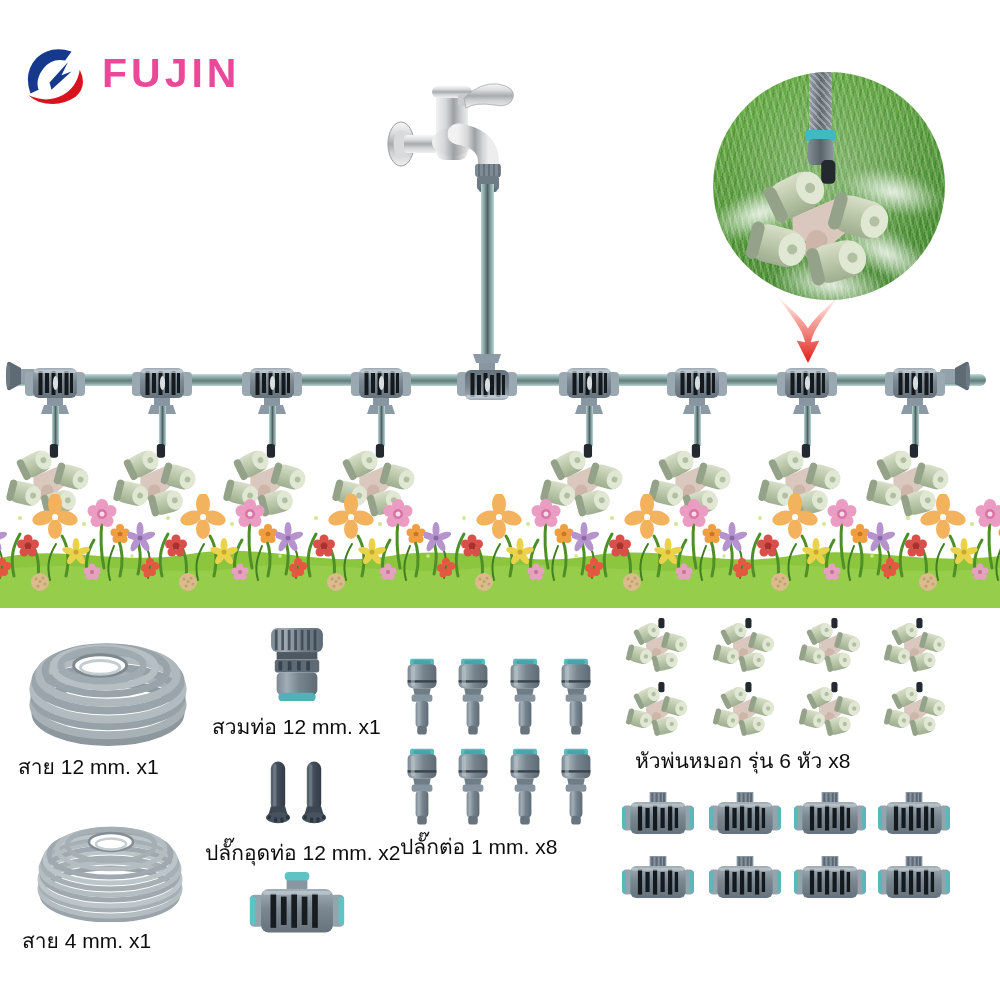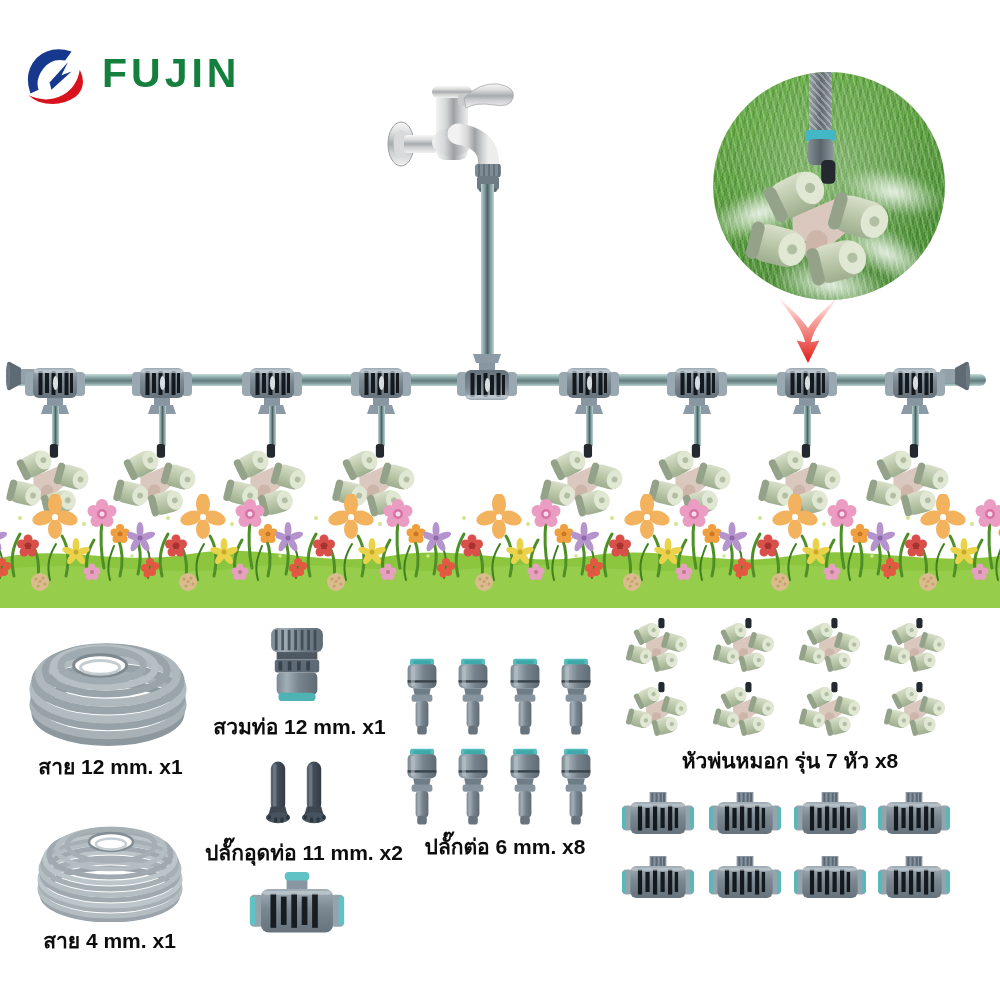--- a/index.html
+++ b/index.html
@@ -1,28 +1,28 @@
 <!DOCTYPE html>
 <html><head>
 <meta charset="utf-8">
 <style>
   html,body{margin:0;padding:0;background:#fff}
   #stage{position:relative;width:1000px;height:1000px;background:#ffffff;overflow:hidden;
          font-family:"Liberation Sans","DejaVu Sans",sans-serif}
   .brand{position:absolute;left:102px;top:50px;font-size:41px;font-weight:bold;
-         letter-spacing:4px;color:#15803d}
+         letter-spacing:4px;color:#ec4899}
   .hpipe{position:absolute;left:14px;top:374px;width:972px;height:12px;border-radius:6px;
          background:linear-gradient(180deg,#c6dedb 0%,#9dbcb9 18%,#647d7f 55%,#86a1a0 80%,#bcd8d4 100%)}
   .vpipe{position:absolute;background:linear-gradient(90deg,#b9d6d2 0%,#7d9698 30%,#4f6264 50%,#7d9698 70%,#b9d6d2 100%)}
   .drop{top:406px;height:40px;width:7px}
   .fpipe{left:481px;top:184px;width:13px;height:172px}
   .tee{position:absolute;top:352px;width:60px;height:64px}
   .eplug{position:absolute;top:361px;width:30px;height:30px}
   .mhead{position:absolute;top:444px;width:92px;height:75px}
-  .lbl{position:absolute;font-size:21px;font-weight:bold;color:#0d0d0d;text-align:center;white-space:nowrap}
+  .lbl{position:absolute;font-size:21px;font-weight:normal;color:#0d0d0d;white-space:nowrap}
   .inset{position:absolute;left:713px;top:72px;width:232px;height:228px;border-radius:50%;overflow:hidden;
          background:
            radial-gradient(circle at 50% 46%, rgba(255,255,255,.28), rgba(255,255,255,0) 62%),
            repeating-linear-gradient(75deg, rgba(235,255,215,.20) 0 2px, rgba(0,0,0,0) 2px 6px),
            repeating-linear-gradient(105deg, rgba(25,70,15,.18) 0 2px, rgba(0,0,0,0) 2px 7px),
            repeating-linear-gradient(88deg, rgba(255,255,255,.10) 0 1px, rgba(0,0,0,0) 1px 4px),
            linear-gradient(160deg,#6cb04a,#53963a 60%,#478934)}
   .inset-pipe{position:absolute;left:96px;top:-6px;width:23px;height:72px;border-radius:4px;
          background:
            repeating-linear-gradient(48deg, rgba(255,255,255,.30) 0 2px, rgba(0,0,0,0) 2px 5px),
@@ -501,21 +501,21 @@
       <use href="#adapter12"></use>
     </svg>
   <div class="lbl" style="left:212px;top:710px;width:175px">สวมท่อ 12 mm. x1</div>
 
   <svg class="part" style="left:266px;top:758px;width:24px;height:68px" viewBox="0 0 30 80">
       <use href="#plug12"></use>
     </svg>
   <svg class="part" style="left:302px;top:758px;width:24px;height:68px" viewBox="0 0 30 80">
       <use href="#plug12"></use>
     </svg>
-  <div class="lbl" style="left:205px;top:836px;width:190px">ปลั๊กอุดท่อ 11 mm. x2</div>
+  <div class="lbl" style="left:205px;top:836px;width:190px">ปลั๊กอุดท่อ 12 mm. x2</div>
 
   <svg class="part" style="left:249px;top:872px;width:96px;height:70px" viewBox="0 0 100 74">
       <use href="#tee121212"></use>
     </svg>
 
   <svg class="part" style="left:406px;top:658px;width:32px;height:78px" viewBox="0 0 40 96">
       <use href="#conn6"></use>
     </svg>
   <svg class="part" style="left:457px;top:658px;width:32px;height:78px" viewBox="0 0 40 96">
       <use href="#conn6"></use>
@@ -531,21 +531,21 @@
     </svg>
   <svg class="part" style="left:457px;top:748px;width:32px;height:78px" viewBox="0 0 40 96">
       <use href="#conn6"></use>
     </svg>
   <svg class="part" style="left:509px;top:748px;width:32px;height:78px" viewBox="0 0 40 96">
       <use href="#conn6"></use>
     </svg>
   <svg class="part" style="left:560px;top:748px;width:32px;height:78px" viewBox="0 0 40 96">
       <use href="#conn6"></use>
     </svg>
-  <div class="lbl" style="left:400px;top:830px;width:210px">ปลั๊กต่อ 6 mm. x8</div>
+  <div class="lbl" style="left:400px;top:830px;width:210px">ปลั๊กต่อ 1 mm. x8</div>
 
   <svg class="part" style="left:623px;top:618px;width:68px;height:56px" viewBox="0 0 100 82">
       <use href="#mistHead"></use>
     </svg>
   <svg class="part" style="left:710px;top:618px;width:68px;height:56px" viewBox="0 0 100 82">
       <use href="#mistHead"></use>
     </svg>
   <svg class="part" style="left:796px;top:618px;width:68px;height:56px" viewBox="0 0 100 82">
       <use href="#mistHead"></use>
     </svg>
@@ -557,21 +557,21 @@
     </svg>
   <svg class="part" style="left:710px;top:682px;width:68px;height:56px" viewBox="0 0 100 82">
       <use href="#mistHead"></use>
     </svg>
   <svg class="part" style="left:796px;top:682px;width:68px;height:56px" viewBox="0 0 100 82">
       <use href="#mistHead"></use>
     </svg>
   <svg class="part" style="left:881px;top:682px;width:68px;height:56px" viewBox="0 0 100 82">
       <use href="#mistHead"></use>
     </svg>
-  <div class="lbl" style="left:635px;top:744px;width:310px">หัวพ่นหมอก รุ่น 7 หัว x8</div>
+  <div class="lbl" style="left:635px;top:744px;width:310px">หัวพ่นหมอก รุ่น 6 หัว x8</div>
 
   <svg class="part" style="left:622px;top:792px;width:72px;height:52px" viewBox="0 0 86 62">
       <use href="#tee1126"></use>
     </svg>
   <svg class="part" style="left:709px;top:792px;width:72px;height:52px" viewBox="0 0 86 62">
       <use href="#tee1126"></use>
     </svg>
   <svg class="part" style="left:794px;top:792px;width:72px;height:52px" viewBox="0 0 86 62">
       <use href="#tee1126"></use>
     </svg>

